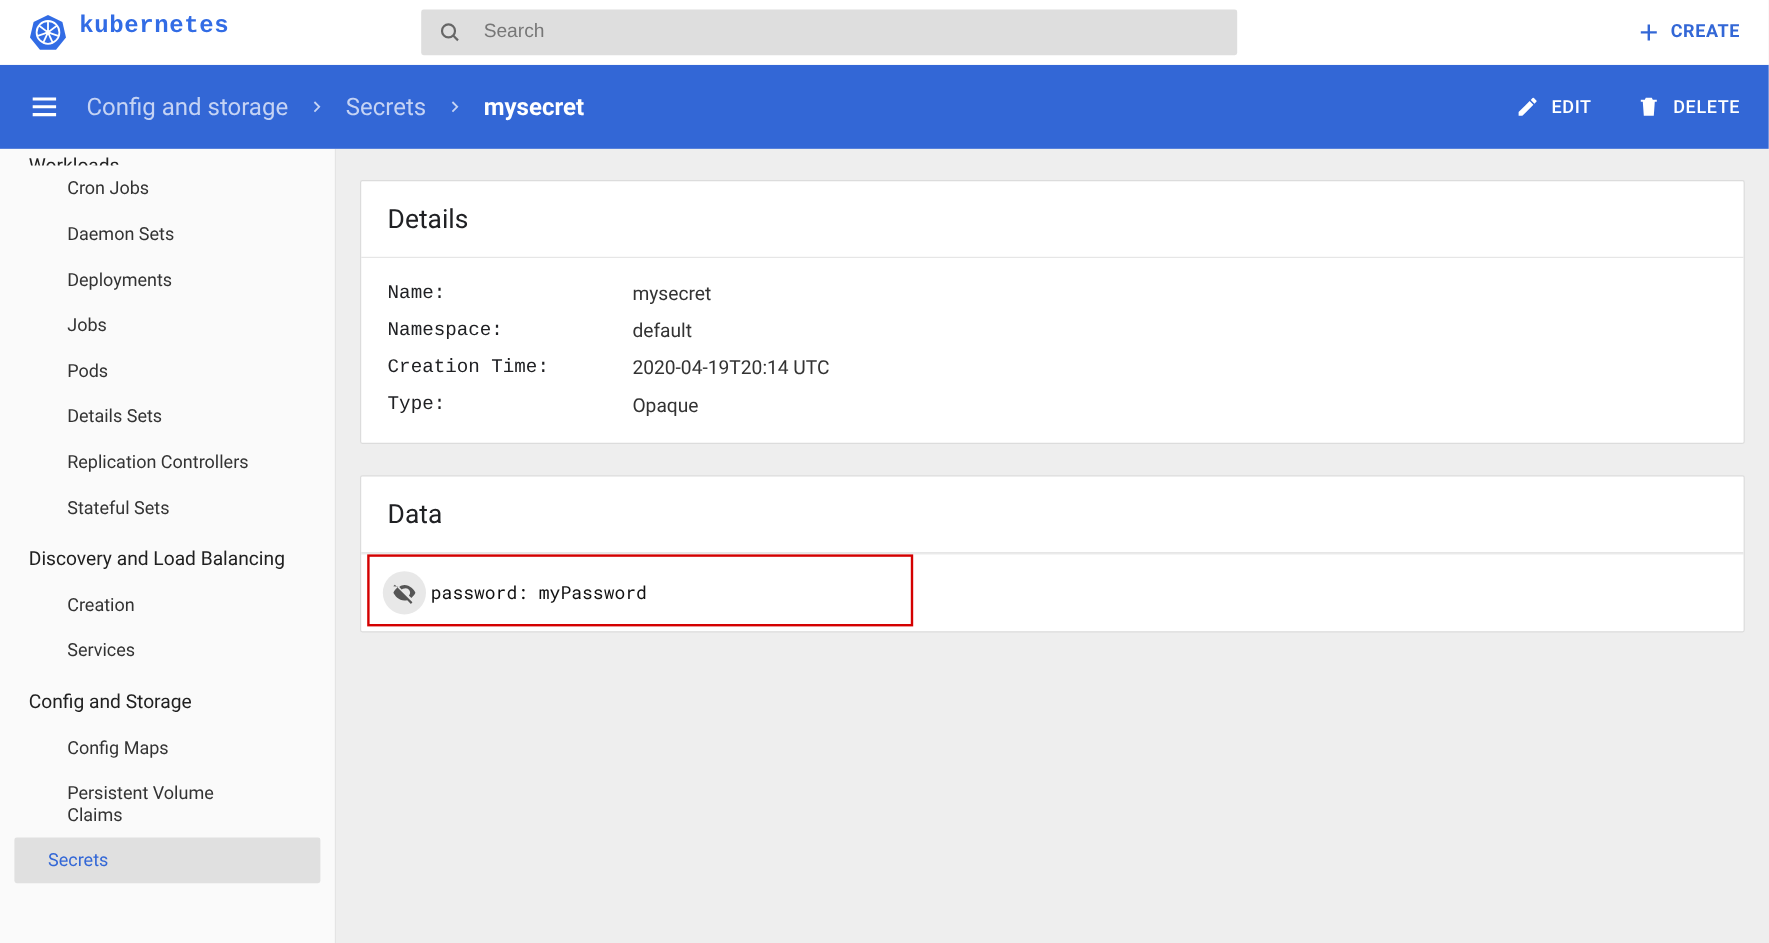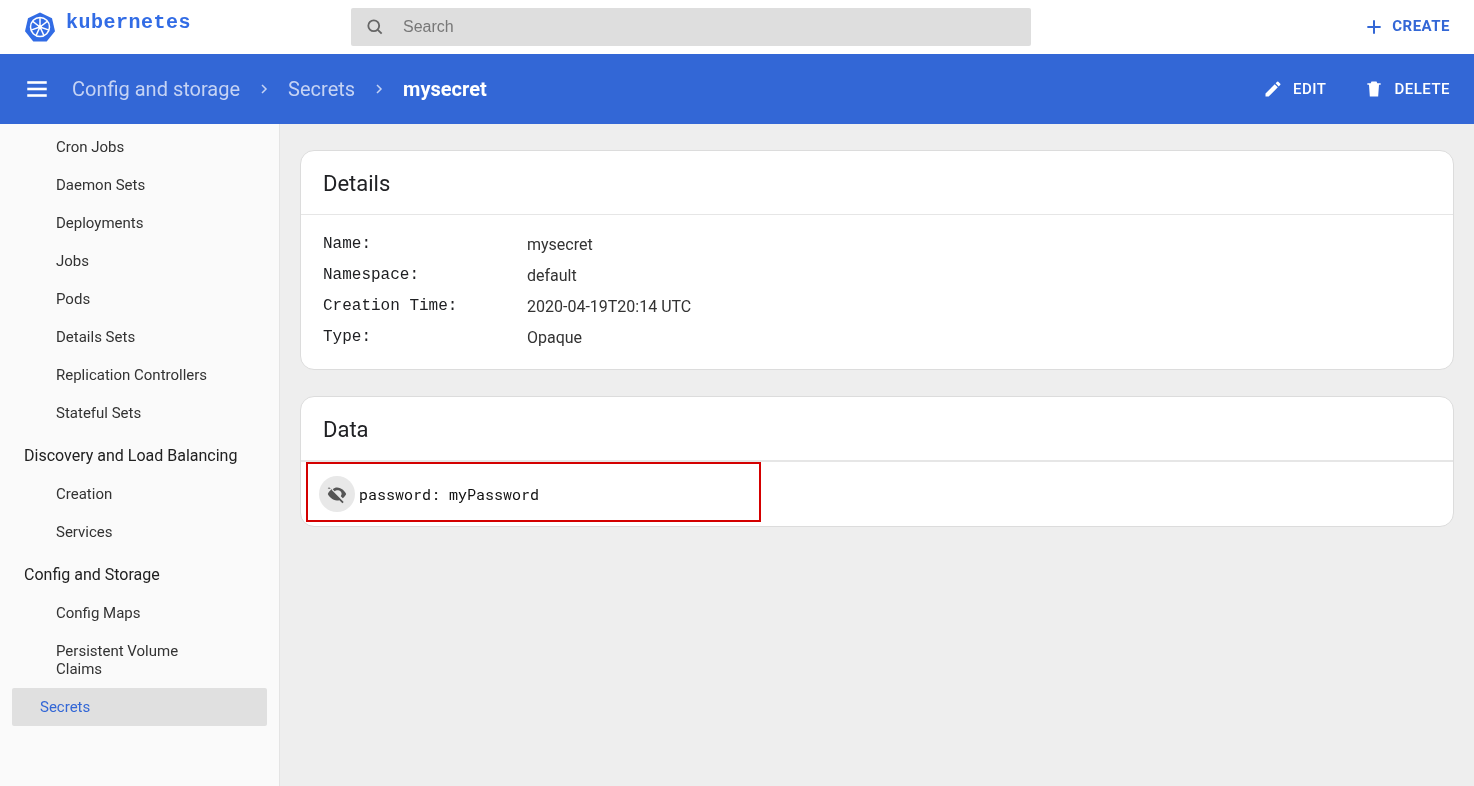--- a/index.html
+++ b/index.html
@@ -152,21 +152,21 @@
   }
 
   .main {
     flex: 1;
     padding: 26px 20px;
     overflow: auto;
   }
   .card {
     background: #fff;
     border: 1px solid #dcdcdc;
-    border-radius: 14px;
+    border-radius: 2px;
     margin-bottom: 26px;
   }
   .card-header {
     font-size: 22px;
     color: #202124;
     padding: 20px 22px 18px;
     border-bottom: 1px solid #e6e6e6;
   }
   .kv-rows { padding: 14px 22px 16px; }
   .kv {
@@ -273,20 +273,21 @@
       <svg width="20" height="20" viewBox="0 0 24 24" fill="currentColor">
           <path d="M6 7h12l-1 14H7L6 7zm3-4h6l1 2h4v2H4V5h4l1-2z"></path>
         </svg>
       <span>DELETE</span>
     </div>
   </div>
 </div>
 
 <div class="body">
   <div class="sidebar" id="sidebar">
+      <div class="side-group-title cut">Workloads</div>
       <div class="side-item">Cron Jobs</div>
       <div class="side-item">Daemon Sets</div>
       <div class="side-item">Deployments</div>
       <div class="side-item">Jobs</div>
       <div class="side-item">Pods</div>
       <div class="side-item">Details Sets</div>
       <div class="side-item">Replication Controllers</div>
       <div class="side-item">Stateful Sets</div>
       <div class="side-group-title">Discovery and Load Balancing</div>
       <div class="side-item">Creation</div>

